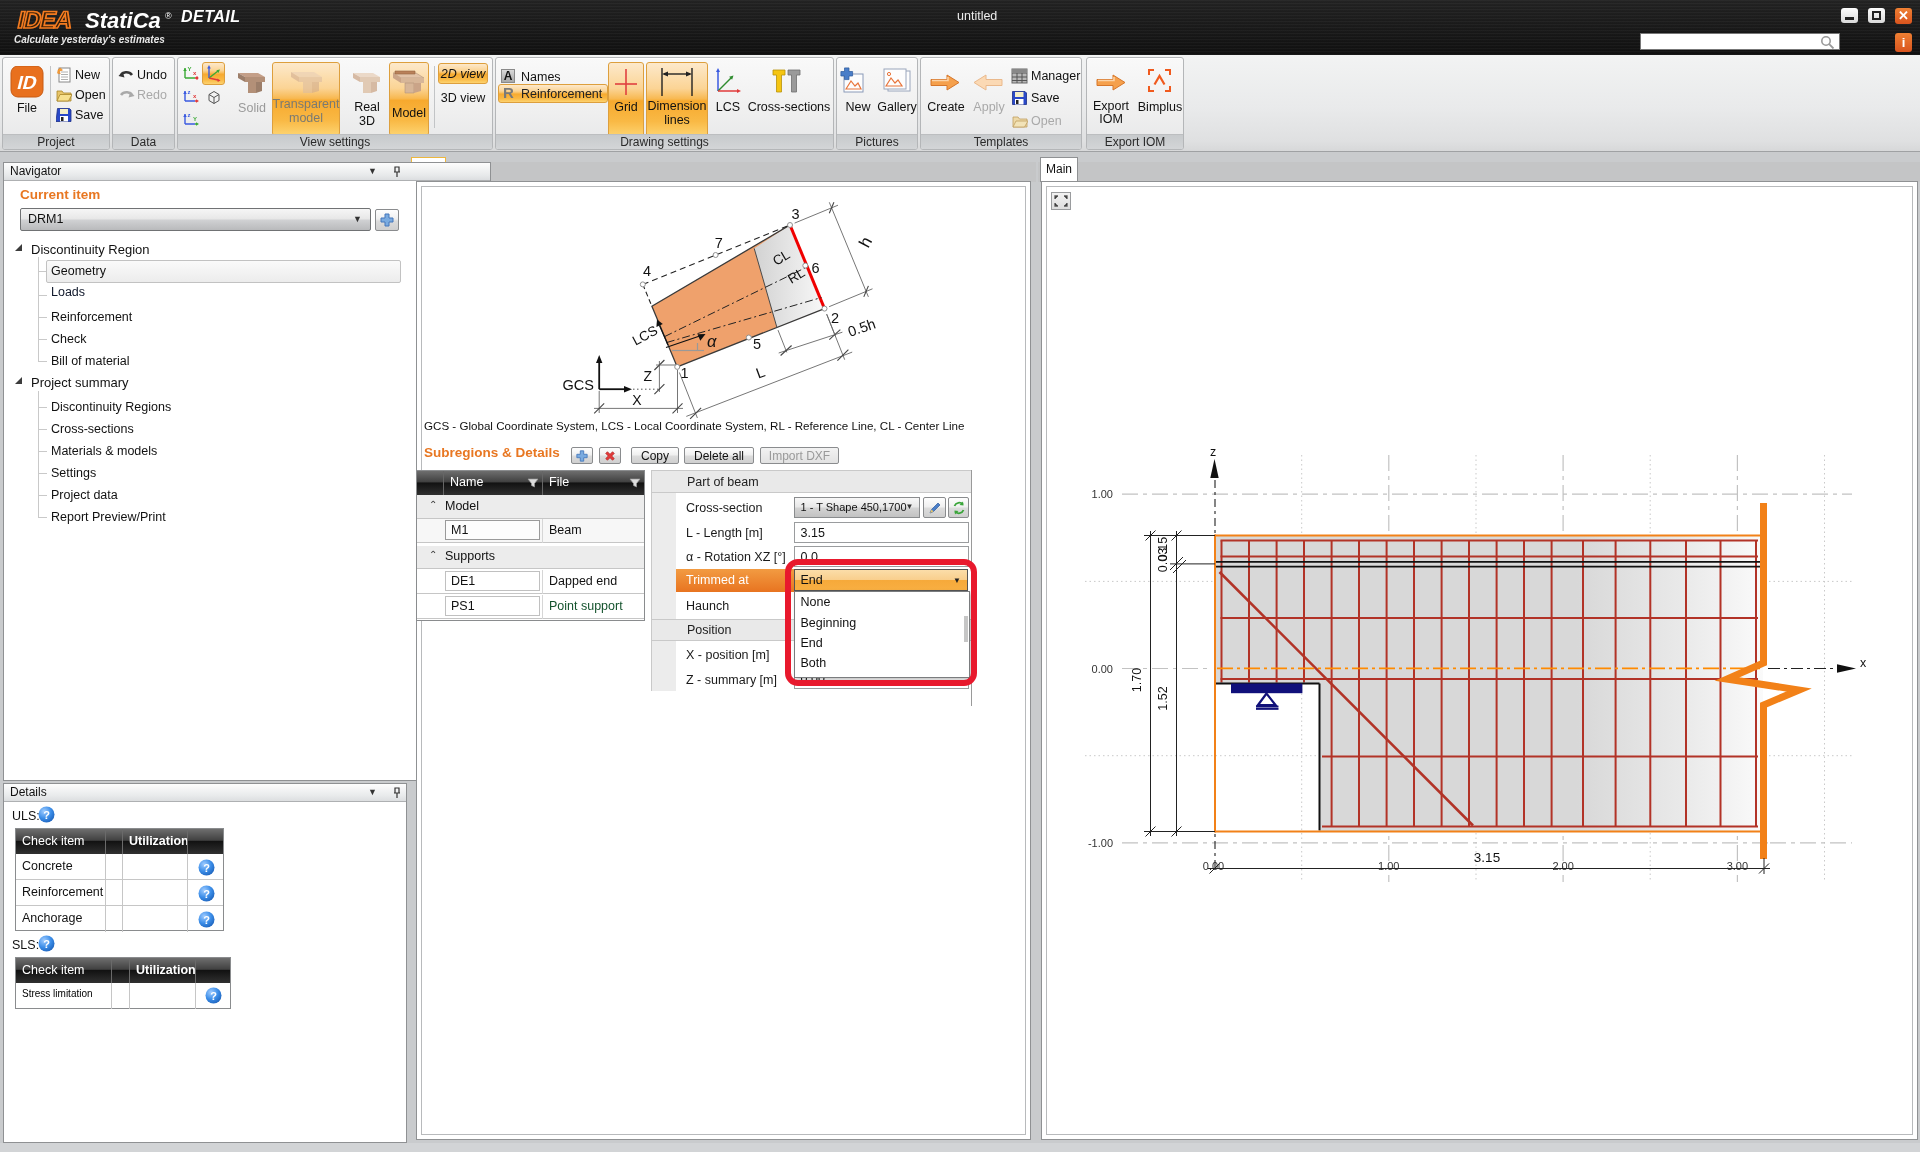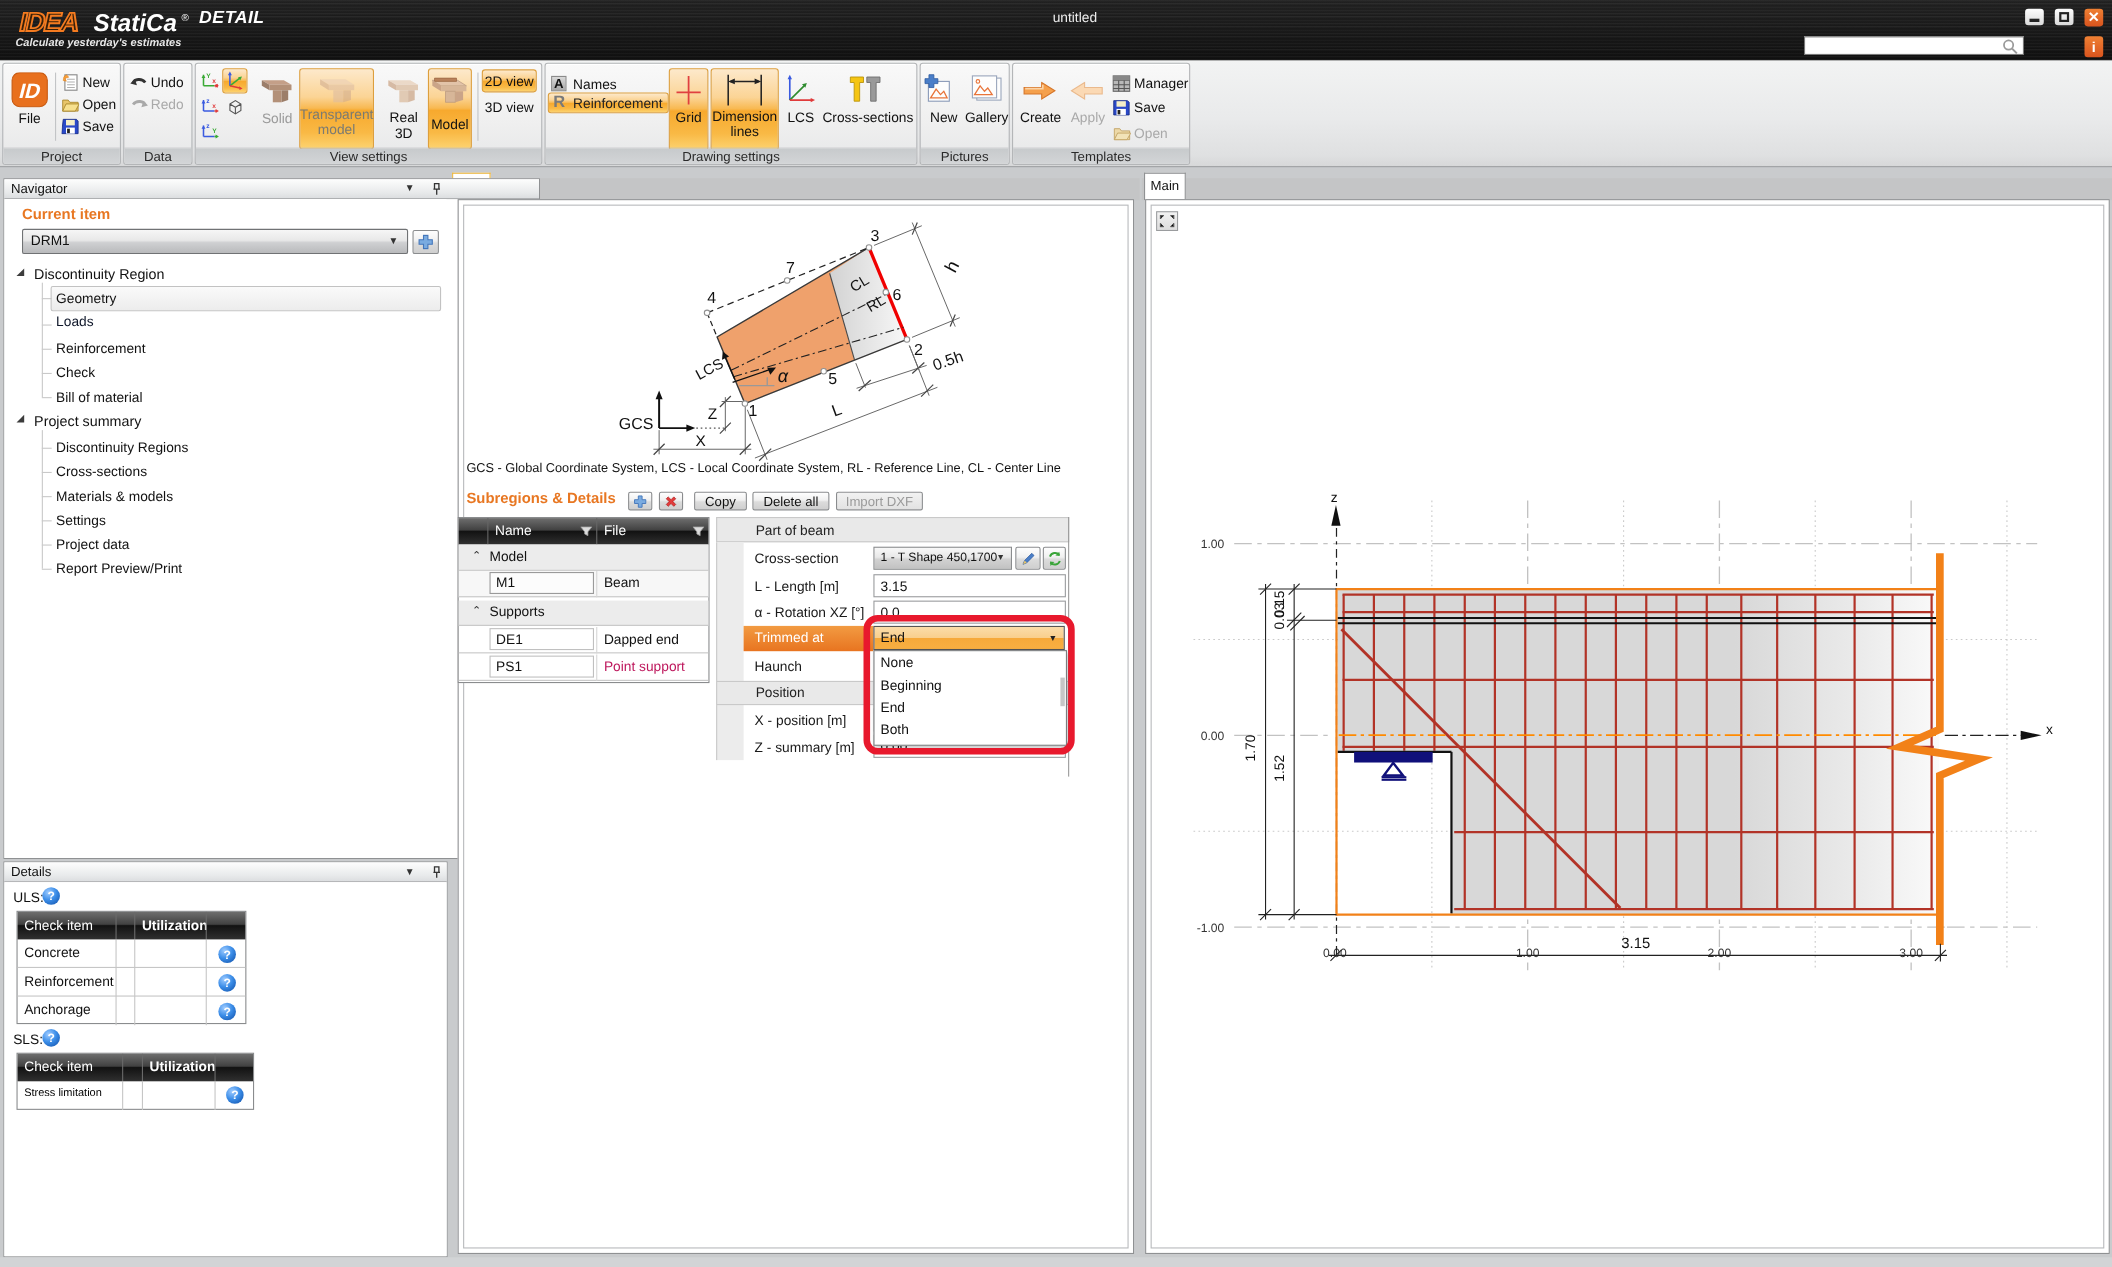--- a/index.html
+++ b/index.html
@@ -198,21 +198,21 @@
       <path d="M4 5 L24 5 L24 8 L4 8 Z" fill="#b9815a" stroke="#96643f" stroke-width="0.6"></path>
       <path d="M2 7 L10 12 L10 17 L2 12 Z" fill="#caa488"></path>
       <path d="M10 12 L33 12 L33 17 L10 17 Z" fill="#d7b698"></path>
       <path d="M14 17 L23 17 L23 27 L14 27 Z" fill="#d7b698" stroke="#b2937a" stroke-width="0.6"></path>
       <path d="M23 17 L30 17 L30 25 L23 27 Z" fill="#caa488"></path>
     </svg>
     <div class="abs" style="left:211px;top:48px;width:40px;text-align:center;font-size:12.5px;color:#111;">Model</div>
     <div class="abs" style="left:256px;top:8px;width:1px;height:62px;background:#c2c4c6;"></div>
 
     <div class="obtn" style="left:260px;top:5px;width:50px;height:21px;"></div>
-    <div class="abs" style="left:260px;top:9px;width:50px;text-align:center;font-size:12.5px;color:#111;">2D view</div>
+    <div class="abs" style="left:260px;top:9px;width:50px;text-align:center;font-size:12.5px;color:#111;font-style:italic;">2D view</div>
     <div class="abs" style="left:260px;top:33px;width:50px;text-align:center;font-size:12.5px;color:#111;">3D view</div>
     <div class="grplabel">View settings</div>
   </div>
   <div class="grp" style="left:495px;width:339px;" id="g-draw">
 
     <div class="abs" style="left:5px;top:11px;width:14px;height:14px;background:linear-gradient(#d9d9d9,#a8a8a8);border:1px solid #8a8a8a;color:#111;font-weight:bold;font-size:12px;text-align:center;line-height:13px;">A</div>
     <div class="abs" style="left:25px;top:12px;font-size:12.5px;color:#111;">Names</div>
 
     <div class="obtn" style="left:2px;top:26px;width:110px;height:19px;"></div>
     <div class="abs" style="left:7px;top:27px;width:15px;height:16px;color:#7a7a7a;font-weight:bold;font-size:15px;line-height:16px;">R</div>
@@ -296,20 +296,38 @@
       <rect x="4" y="9" width="8.5" height="5.5" fill="#fff"></rect>
       <rect x="5" y="10" width="2.5" height="4" fill="#222"></rect>
     </svg>
     <div class="abs" style="left:110px;top:33px;font-size:12.5px;color:#111;">Save</div>
     <svg class="abs" style="left:91px;top:56px" width="16" height="14" viewBox="0 0 16 14">
       <path d="M1 3 h5 l1.5 2 H15 v8 H1 z" fill="#edd9a8" stroke="#c0a060" stroke-width="0.8"></path>
       <path d="M1 13 l3-6 h12 l-3.5 6 z" fill="#f2e3b8" stroke="#c0a060" stroke-width="0.8"></path>
     </svg>
     <div class="abs" style="left:110px;top:56px;font-size:12.5px;color:#a9a9a9;">Open</div>
     <div class="grplabel">Templates</div>
+  </div>
+  <div class="grp" style="left:1086px;width:98px;" id="g-iom">
+    <svg class="abs" style="left:9px;top:16px" width="30" height="17" viewBox="0 0 30 17">
+      <path d="M1 5.5 h16 V1 L29 8.5 L17 16 v-4.5 H1 z" fill="#f5a04c" stroke="#d6762a" stroke-width="1"></path>
+      <path d="M2 6.5 h16 V3" fill="none" stroke="#fcd4a8" stroke-width="1.5"></path>
+    </svg>
+    <div class="abs" style="left:1px;top:42px;width:46px;text-align:center;font-size:12.5px;color:#111;line-height:12.5px;">Export<br>IOM</div>
+    <svg class="abs" style="left:61px;top:11px" width="23" height="23" viewBox="0 0 23 23">
+      <g stroke="#f05a1e" stroke-width="2" fill="none">
+        <path d="M1 6 V1 H6"></path>
+          <path d="M17 1 H22 V6"></path>
+          <path d="M22 17 V22 H17"></path>
+          <path d="M6 22 H1 V17"></path>
+        <path d="M6.5 15.5 L11.5 7 L16.5 15.5" stroke-width="2.2"></path>
+      </g>
+    </svg>
+    <div class="abs" style="left:50px;top:42px;width:46px;text-align:center;font-size:12.5px;color:#111;">Bimplus</div>
+    <div class="grplabel">Export IOM</div>
   </div>
 </div>
 
 <div class="abs" style="left:408px;top:162px;width:628px;height:20px;background:#c4c5c6;"></div>
 <div class="abs" style="left:1038px;top:162px;width:882px;height:20px;background:#c4c5c6;"></div>
 <div class="tab" style="left:411px;top:157px;width:35px;height:25px;line-height:23px;border:1.5px solid #edb73e;border-bottom:none;">Data</div>
 <div class="tab" style="left:1040px;top:157px;width:38px;height:25px;line-height:23px;border-top:1px solid #8f9193;">Main</div>
 
 <div class="panel" style="left:3px;top:162px;width:488px;height:619px;">
   <div class="phead">Navigator
@@ -601,21 +619,21 @@
           <div class="abs" style="left:5px;top:2px;font-size:12.5px;color:#111;">DE1</div>
         </div>
       <div class="abs" style="left:132px;top:4px;font-size:12.5px;color:#111;">Dapped end</div>
       <div class="abs" style="left:125px;top:0;width:1px;height:24px;background:#d6d6d6;"></div>
     </div>
 
     <div class="abs" style="left:0;top:124px;width:227px;height:24px;border-bottom:1px solid #c6c6c6;text-align:right;">
       <div class="abs" style="left:28px;top:1px;width:95px;height:20px;border:1px solid #c0c0c0;background:#fff;">
           <div class="abs" style="left:5px;top:2px;font-size:12.5px;color:#111;">PS1</div>
         </div>
-      <div class="abs" style="left:132px;top:4px;font-size:12.5px;color:#be185d;">Point support</div>
+      <div class="abs" style="left:132px;top:4px;font-size:12.5px;color:#14532d;">Point support</div>
       <div class="abs" style="left:125px;top:0;width:1px;height:24px;background:#d6d6d6;"></div>
     </div>
   </div>
 
   <div class="abs" style="left:651px;top:470px;width:321px;height:236px;background:#fff;">
     <div class="abs" style="left:0;top:0;width:321px;height:23px;background:#e9e9e9;border:1px solid #c9c9c9;">
         <div class="abs" style="left:35px;top:4px;font-size:12.5px;color:#222;">Part of beam</div>
       </div>
     <div class="abs" style="left:0;top:23px;width:25px;height:198px;background:#ececec;border-left:1px solid #c9c9c9;"></div>
     <div class="abs" style="left:320px;top:0px;width:1px;height:236px;background:#9a9a9a;"></div>

